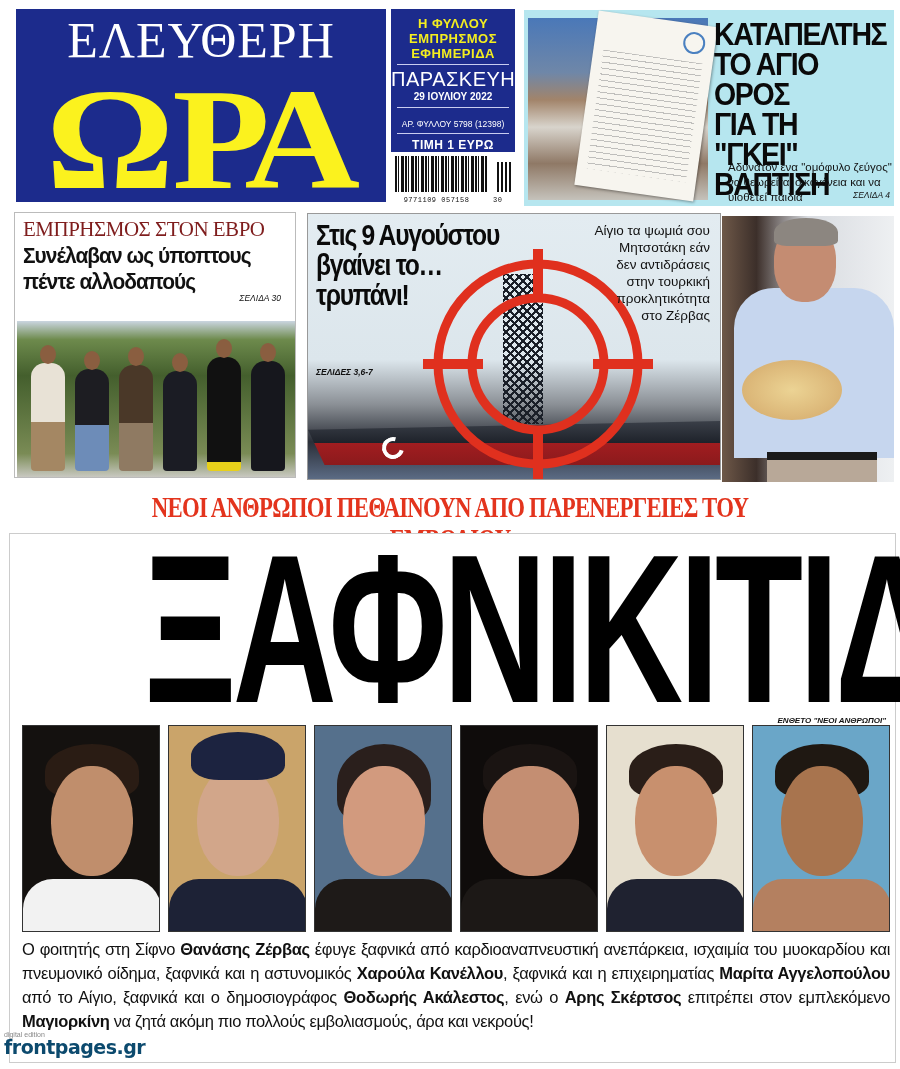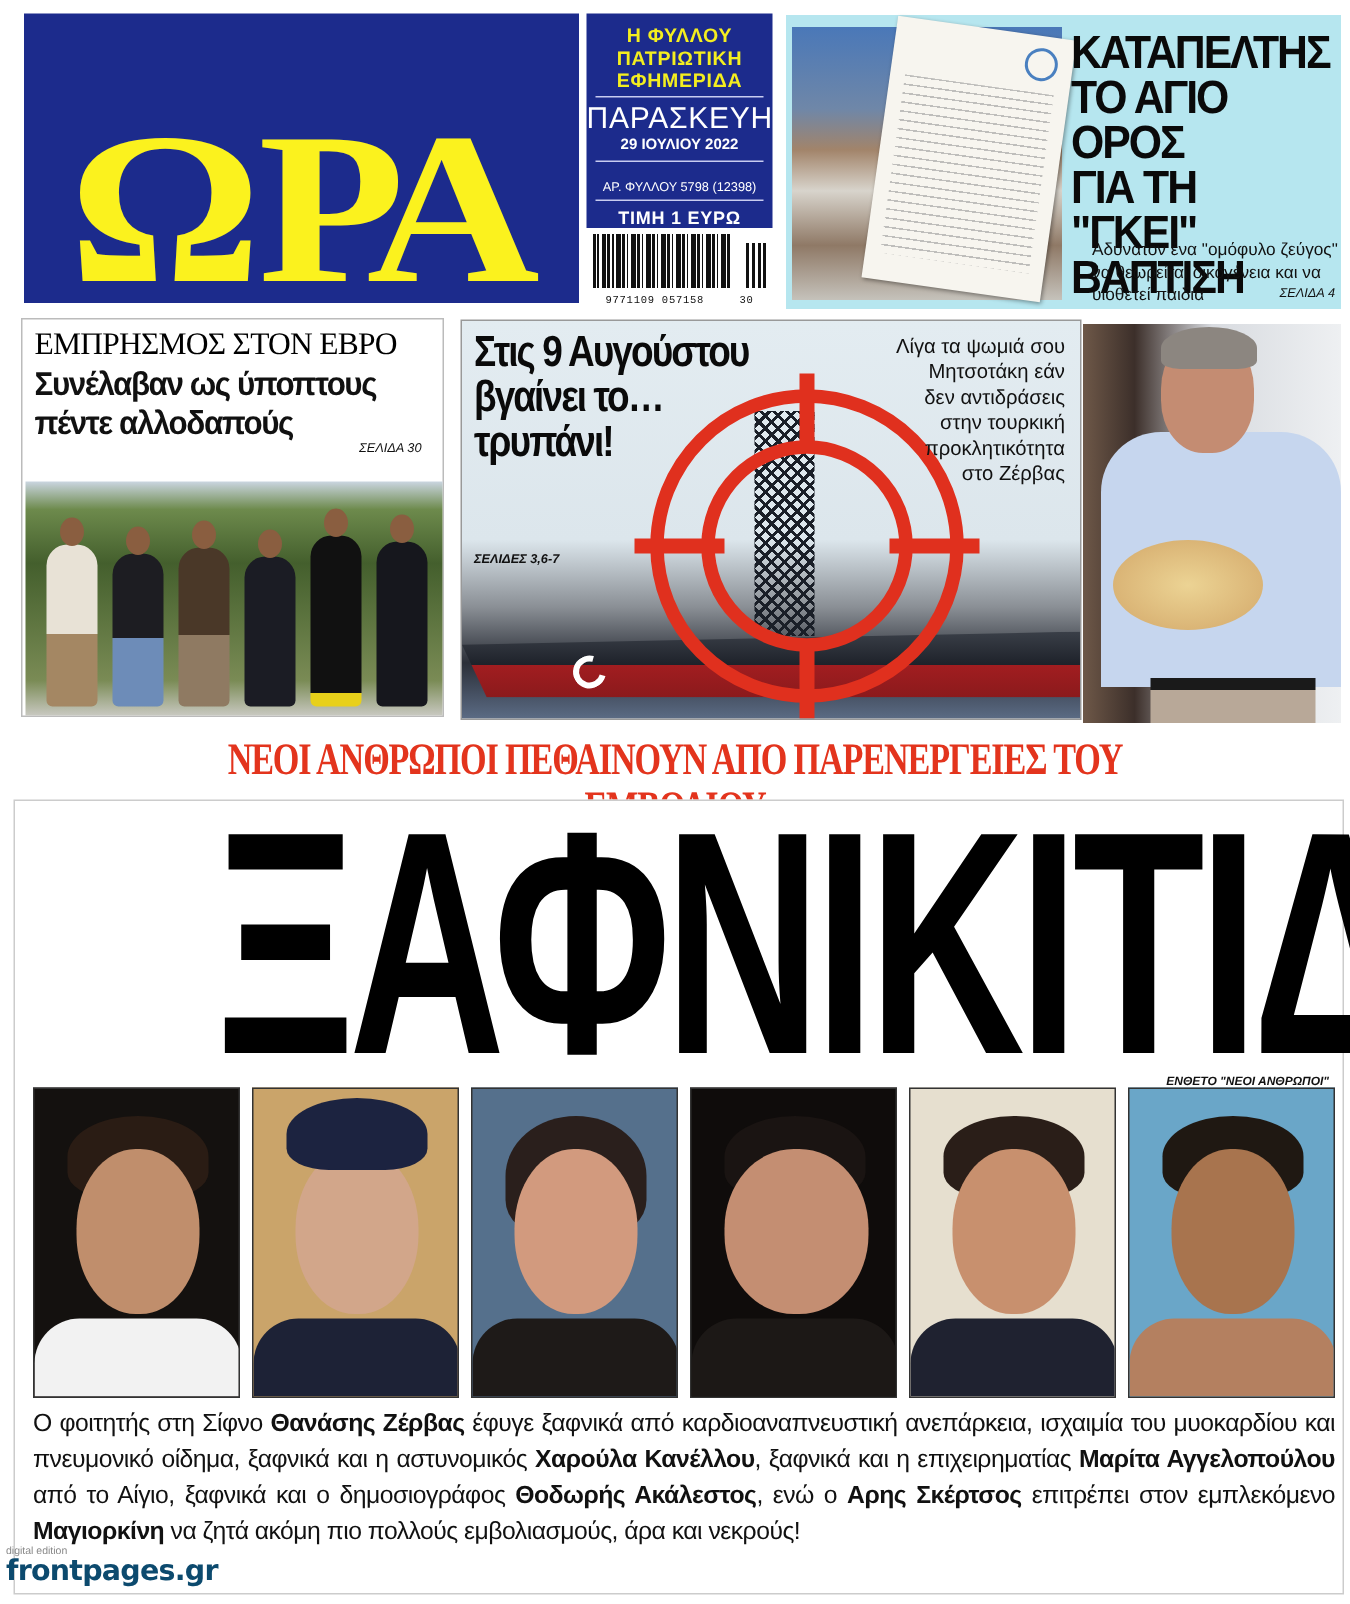--- a/index.html
+++ b/index.html
@@ -29,21 +29,21 @@
   .tr-photo { position: absolute; left: 4px; top: 8px; width: 180px; height: 182px; background: linear-gradient(180deg, #4a78b8 0%, #6f87a8 30%, #a2846a 45%, #d8d4cc 60%, #8f7966 80%, #c5c2bb 100%); }
   .tr-doc { position: absolute; left: 62px; top: 8px; width: 120px; height: 176px; background: #f7f5ef; transform: rotate(8deg); box-shadow: 1px 1px 3px rgba(0,0,0,0.4); }
   .tr-doc .seal { position: absolute; right: 10px; top: 8px; width: 22px; height: 22px; border-radius: 50%; border: 2px solid #4a80c0; }
   .tr-doc .lines { position: absolute; left: 10px; top: 38px; right: 10px; height: 120px; background: repeating-linear-gradient(180deg, #999 0 1px, transparent 1px 6px); opacity: 0.6; }
   .tr-headline { position: absolute; left: 190px; top: 10px; width: 178px; font-family: "Liberation Sans", sans-serif; font-weight: bold; font-size: 31px; line-height: 30px; letter-spacing: -1.5px; transform: scaleX(0.92); transform-origin: left; color: #0a0a0a; }
   .tr-sub { position: absolute; left: 204px; top: 150px; width: 166px; font-size: 11.5px; line-height: 15px; color: #111; }
   .tr-page { position: absolute; right: 4px; bottom: 6px; font-size: 8.5px; font-style: italic; font-weight: normal; }
 
   
   .story-evros { position: absolute; left: 14px; top: 212px; width: 282px; height: 266px; border: 1px solid #bbb; background: #fff; }
-  .evros-kicker { position: absolute; left: 8px; top: 4px; font-family: "Liberation Serif", serif; color: #000000; font-size: 21px; letter-spacing: -0.5px; }
+  .evros-kicker { position: absolute; left: 8px; top: 4px; font-family: "Liberation Serif", serif; color: #7f1d1d; font-size: 21px; letter-spacing: -0.5px; }
   .evros-title { position: absolute; left: 8px; top: 30px; width: 270px; font-weight: bold; font-size: 22px; line-height: 26px; letter-spacing: -1px; transform: scaleX(0.95); transform-origin: left; }
   .evros-page { position: absolute; right: 14px; top: 80px; font-size: 8.5px; font-style: italic; }
   .evros-photo { position: absolute; left: 2px; top: 108px; width: 278px; height: 156px; background: linear-gradient(180deg, #cad5e0 0%, #6d8a4c 12%, #445f2d 35%, #5e7540 60%, #7a8b55 85%, #c8c8c0 100%); overflow: hidden; }
   .person { position: absolute; bottom: 6px; width: 34px; border-radius: 14px 14px 4px 4px; }
   .person .head { position: absolute; left: 9px; top: -18px; width: 16px; height: 19px; border-radius: 50%; background: #8a5e40; }
 
   
   .story-drill { position: absolute; left: 307px; top: 213px; width: 414px; height: 267px; background: linear-gradient(180deg, #e3ecf1 0%, #dce6ec 55%, #8a8f95 72%, #2b2f38 86%, #5b6b84 100%); overflow: hidden; border: 1px solid #999; }
   .drill-title { position: absolute; left: 8px; top: 6px; font-weight: bold; font-size: 29px; line-height: 30px; letter-spacing: -1.5px; transform: scaleX(0.85); transform-origin: left; color: #0a0a0a; }
   .drill-pages { position: absolute; left: 8px; top: 153px; font-size: 8.5px; font-style: italic; font-weight: bold; }
@@ -79,27 +79,28 @@
   .body-text { position: absolute; left: 22px; top: 937px; width: 868px; font-family: "Liberation Sans", sans-serif; font-size: 16.5px; line-height: 24px; color: #111; text-align: justify; letter-spacing: -0.35px; }
   .body-text b { font-weight: bold; }
 
   .watermark { position: absolute; left: 4px; top: 1036px; font-family: "DejaVu Sans", sans-serif; font-weight: bold; font-size: 19px; color: #0c4a6e; letter-spacing: -0.5px; line-height: 22px; }
   .watermark-small { position: absolute; left: 4px; top: 1031px; font-size: 7px; color: #888; }
 </style>
 </head>
 <body>
 
 <div class="masthead">
+  <div class="mast-top">ΕΛΕΥΘΕΡΗ</div>
   <div class="mast-main">ΩΡΑ</div>
 </div>
 
 <div class="infobox">
   <div class="tagline">
     <div>Η ΦΥΛΛΟΥ</div>
-    <div>ΠΑΤΡΙΩΤΙΚΗ</div>
+    <div>ΕΜΠΡΗΣΜΟΣ</div>
     <div>ΕΦΗΜΕΡΙΔΑ</div>
   </div>
   <div class="info-rule"></div>
   <div class="day">ΠΑΡΑΣΚΕΥΗ</div>
   <div class="date">29 ΙΟΥΛΙΟΥ 2022</div>
   <div class="info-rule"></div>
   <div class="issue">ΑΡ. ΦΥΛΛΟΥ 5798 (12398)</div>
   <div class="info-rule"></div>
   <div class="price">ΤΙΜΗ 1 ΕΥΡΩ</div>
 </div>
@@ -166,21 +167,21 @@
     <rect x="-30" y="110" width="90" height="10" fill="#e0301e"></rect>
     <rect x="170" y="110" width="90" height="10" fill="#e0301e"></rect>
   </svg>
   <div class="drill-title">
     <div>Στις 9 Αυγούστου</div>
     <div>βγαίνει το…</div>
     <div>τρυπάνι!</div>
   </div>
   <div class="drill-pages">ΣΕΛΙΔΕΣ 3,6-7</div>
   <div class="drill-side">
-    <div>Λίγα τα ψωμιά σου</div>
+    <div>Αίγιο τα ψωμιά σου</div>
     <div>Μητσοτάκη εάν</div>
     <div>δεν αντιδράσεις</div>
     <div>στην τουρκική</div>
     <div>προκλητικότητα</div>
     <div>στο Ζέρβας</div>
   </div>
 </div>
 
 <div class="pm-photo">
   <div class="pm-shirt"></div>

